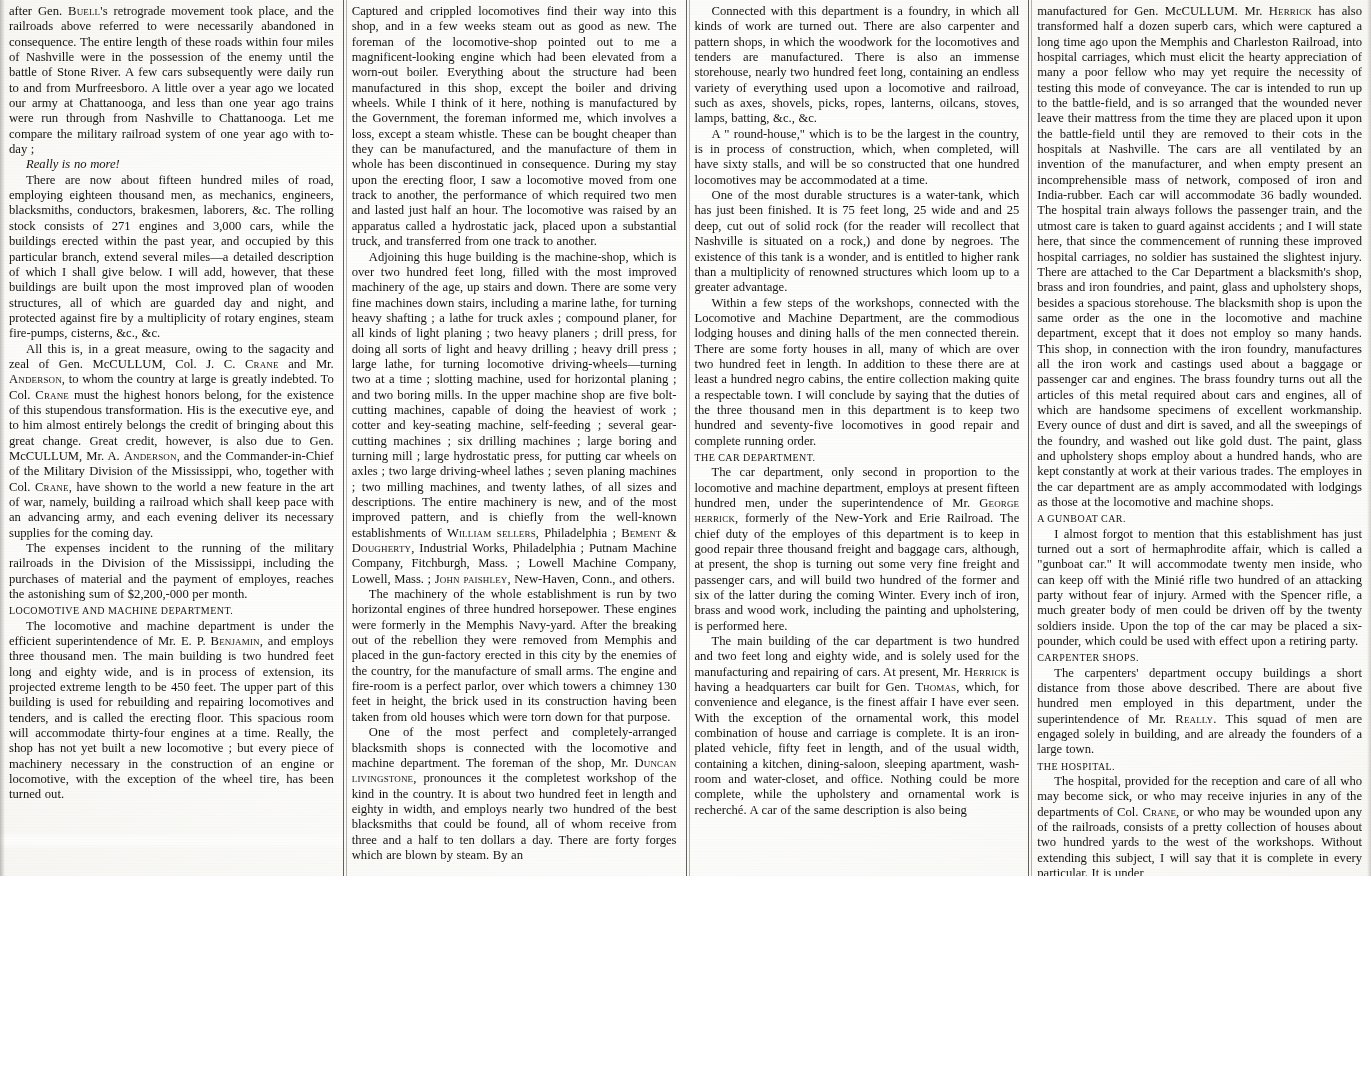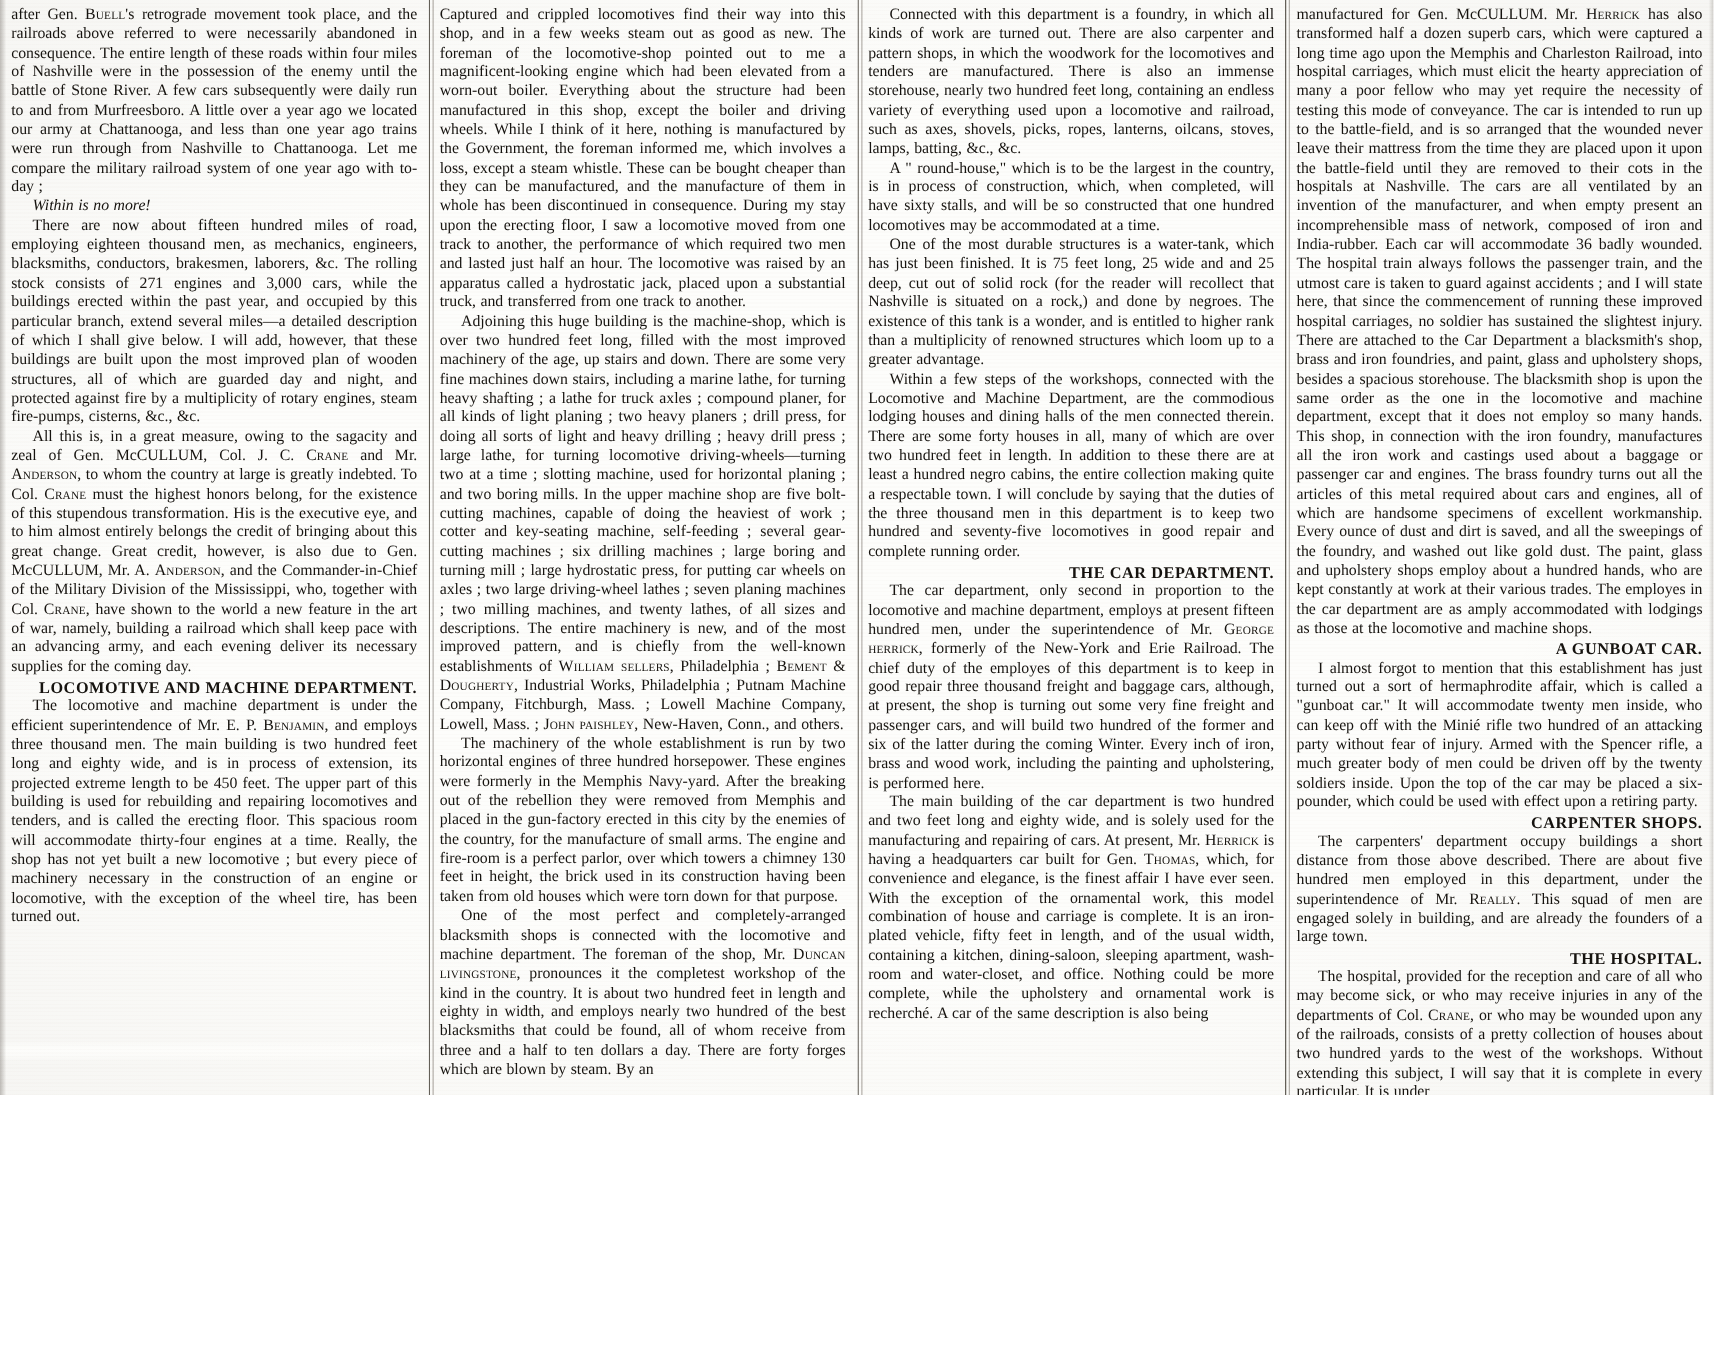--- a/index.html
+++ b/index.html
@@ -76,24 +76,24 @@
     text-indent: 1.35em;
     -webkit-font-smoothing: none;
   }
   p.noindent { text-indent: 0; }
   p.italic-line {
     font-style: italic;
     text-indent: 1.35em;
   }
   h3.section-head {
     margin: 1px 0 0 0;
-    font-size: 13px;
+    font-size: 10px;
     line-height: 15.3px;
-    font-weight: bold;
-    text-align: right;
+    font-weight: normal;
+    text-align: left;
     letter-spacing: .45px;
     font-variant: small-caps;
     text-transform: uppercase;
   }
   .sc {
     font-variant: small-caps;
     letter-spacing: .15px;
   }
   
   .fade-band {
@@ -123,23 +123,24 @@
 </style>
 </head>
 <body>
 
 <div id="page">
 
   <div class="columns">
 
     <div class="col">
       <p class="noindent">after Gen. <span class="sc">Buell'</span>s retrograde movement took place, and the railroads above referred to were necessarily abandoned in consequence. The entire length of these roads within four miles of Nashville were in the possession of the enemy until the battle of Stone River. A few cars subsequently were daily run to and from Murfreesboro. A little over a year ago we located our army at Chattanooga, and less than one year ago trains were run through from Nashville to Chattanooga. Let me compare the military railroad system of one year ago with to-day ;</p>
-      <p class="italic-line">Within is no more!</p>
+      <p class="italic-line">Really is no more!</p>
       <p>There are now about fifteen hundred miles of road, employing eighteen thousand men, as mechanics, engineers, blacksmiths, conductors, brakesmen, laborers, &amp;c. The rolling stock consists of 271 engines and 3,000 cars, while the buildings erected within the past year, and occupied by this particular branch, extend several miles—a detailed description of which I shall give below. I will add, however, that these buildings are built upon the most improved plan of wooden structures, all of which are guarded day and night, and protected against fire by a multiplicity of rotary engines, steam fire-pumps, cisterns, &amp;c., &amp;c.</p>
       <p>All this is, in a great measure, owing to the sagacity and zeal of Gen. McCULLUM, Col. J. C. <span class="sc">Crane</span> and Mr. <span class="sc">Anderson</span>, to whom the country at large is greatly indebted. To Col. <span class="sc">Crane</span> must the highest honors belong, for the existence of this stupendous transformation. His is the executive eye, and to him almost entirely belongs the credit of bringing about this great change. Great credit, however, is also due to Gen. McCULLUM, Mr. A. <span class="sc">Anderson</span>, and the Commander-in-Chief of the Military Division of the Mississippi, who, together with Col. <span class="sc">Crane</span>, have shown to the world a new feature in the art of war, namely, building a railroad which shall keep pace with an advancing army, and each evening deliver its necessary supplies for the coming day.</p>
+      <p>The expenses incident to the running of the military railroads in the Division of the Mississippi, including the purchases of material and the payment of employes, reaches the astonishing sum of $2,200,-000 per month.</p>
       <h3 class="section-head">LOCOMOTIVE AND MACHINE DEPARTMENT.</h3>
       <p>The locomotive and machine department is under the efficient superintendence of Mr. E. P. <span class="sc">Benjamin</span>, and employs three thousand men. The main building is two hundred feet long and eighty wide, and is in process of extension, its projected extreme length to be 450 feet. The upper part of this building is used for rebuilding and repairing locomotives and tenders, and is called the erecting floor. This spacious room will accommodate thirty-four engines at a time. Really, the shop has not yet built a new locomotive ; but every piece of machinery necessary in the construction of an engine or locomotive, with the exception of the wheel tire, has been turned out.</p>
       <div class="fade-band" style="top:832px"></div>
       <div class="edge-shadow-left"></div>
     </div>
 
     <div class="col">
       <p class="noindent">Captured and crippled locomotives find their way into this shop, and in a few weeks steam out as good as new. The foreman of the locomotive-shop pointed out to me a magnificent-looking engine which had been elevated from a worn-out boiler. Everything about the structure had been manufactured in this shop, except the boiler and driving wheels. While I think of it here, nothing is manufactured by the Government, the foreman informed me, which involves a loss, except a steam whistle. These can be bought cheaper than they can be manufactured, and the manufacture of them in whole has been discontinued in consequence. During my stay upon the erecting floor, I saw a locomotive moved from one track to another, the performance of which required two men and lasted just half an hour. The locomotive was raised by an apparatus called a hydrostatic jack, placed upon a substantial truck, and transferred from one track to another.</p>
       <p>Adjoining this huge building is the machine-shop, which is over two hundred feet long, filled with the most improved machinery of the age, up stairs and down. There are some very fine machines down stairs, including a marine lathe, for turning heavy shafting ; a lathe for truck axles ; compound planer, for all kinds of light planing ; two heavy planers ; drill press, for doing all sorts of light and heavy drilling ; heavy drill press ; large lathe, for turning locomotive driving-wheels—turning two at a time ; slotting machine, used for horizontal planing ; and two boring mills. In the upper machine shop are five bolt-cutting machines, capable of doing the heaviest of work ; cotter and key-seating machine, self-feeding ; several gear-cutting machines ; six drilling machines ; large boring and turning mill ; large hydrostatic press, for putting car wheels on axles ; two large driving-wheel lathes ; seven planing machines ; two milling machines, and twenty lathes, of all sizes and descriptions. The entire machinery is new, and of the most improved pattern, and is chiefly from the well-known establishments of <span class="sc">William sellers</span>, Philadelphia ; <span class="sc">Bement</span> &amp; <span class="sc">Dougherty</span>, Industrial Works, Philadelphia ; Putnam Machine Company, Fitchburgh, Mass. ; Lowell Machine Company, Lowell, Mass. ; <span class="sc">John paishley</span>, New-Haven, Conn., and others.</p>
       <p>The machinery of the whole establishment is run by two horizontal engines of three hundred horsepower. These engines were formerly in the Memphis Navy-yard. After the breaking out of the rebellion they were removed from Memphis and placed in the gun-factory erected in this city by the enemies of the country, for the manufacture of small arms. The engine and fire-room is a perfect parlor, over which towers a chimney 130 feet in height, the brick used in its construction having been taken from old houses which were torn down for that purpose.</p>

